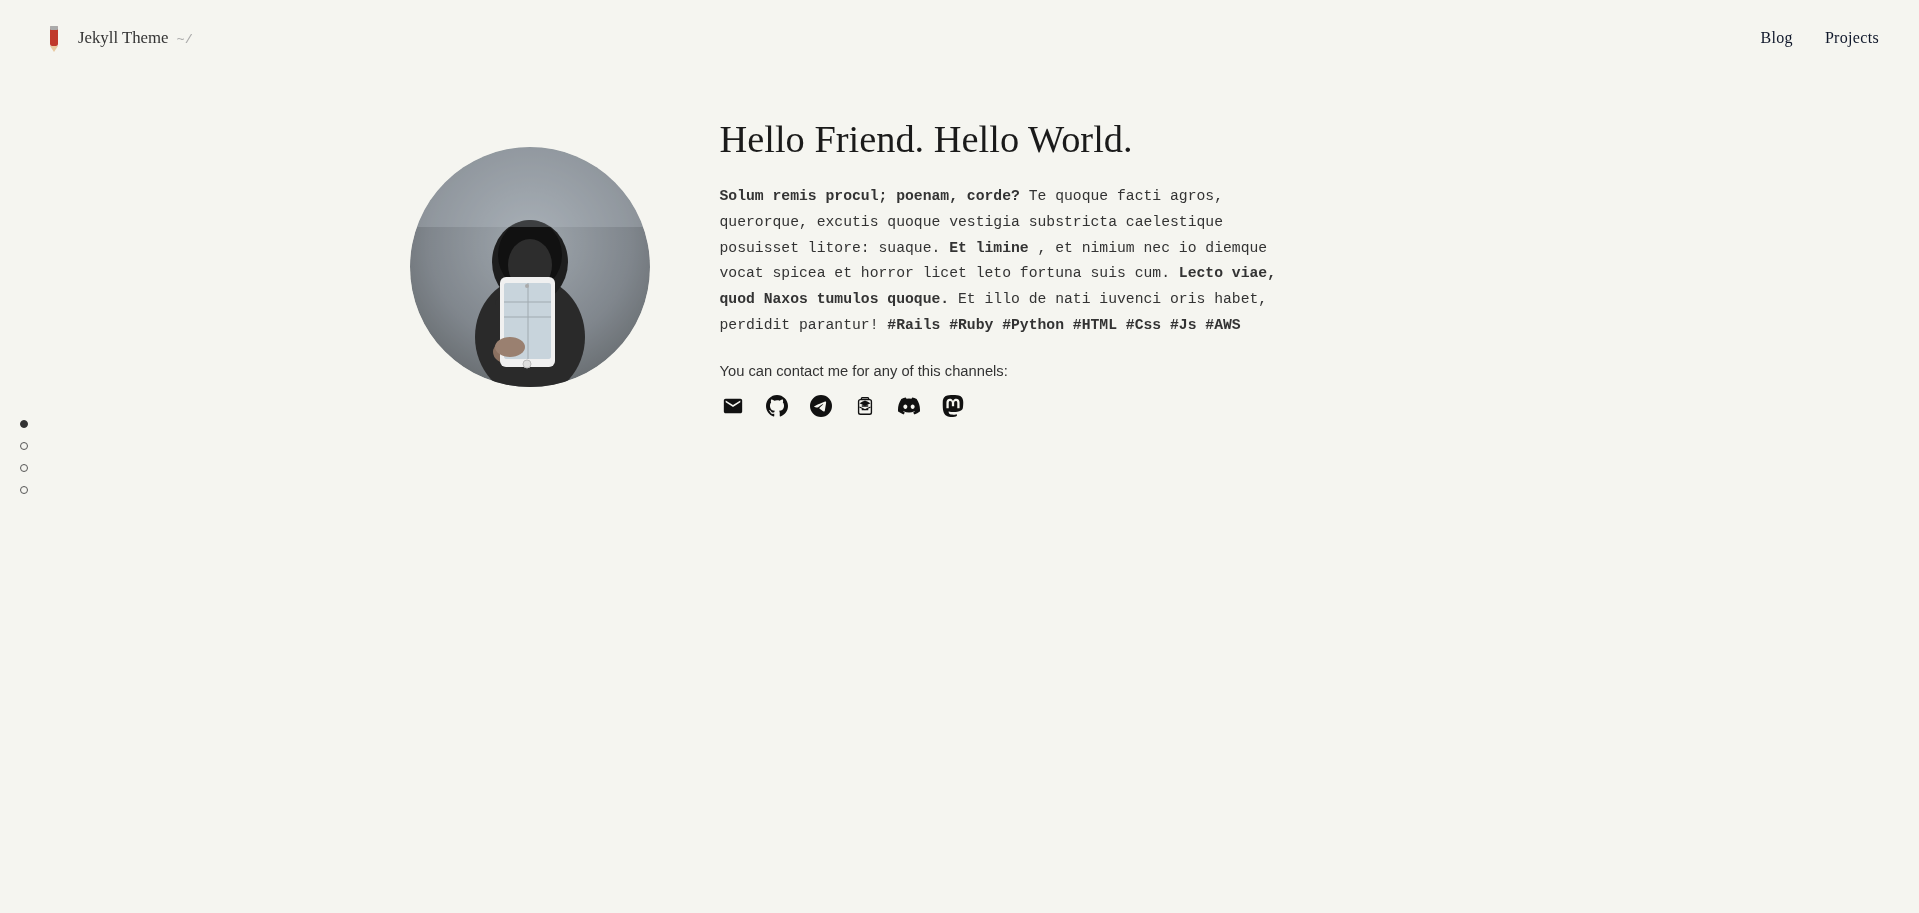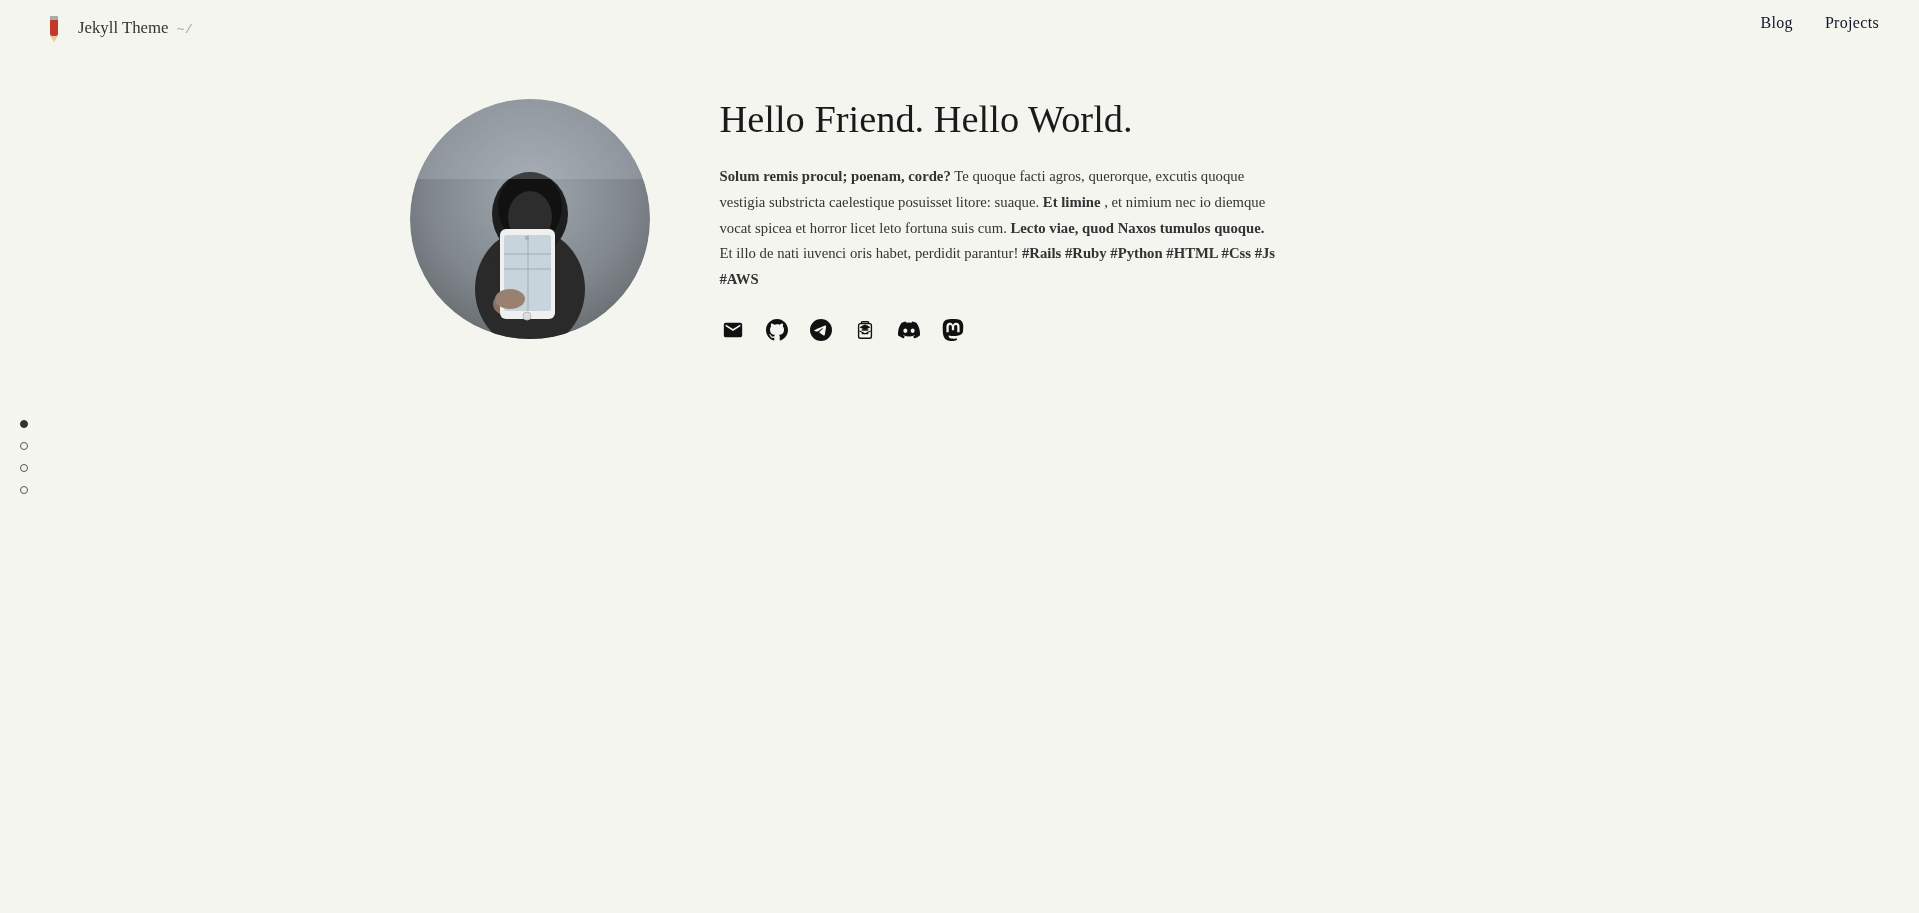--- a/index.html
+++ b/index.html
@@ -11,23 +11,23 @@
     body {
       font-family: Georgia, 'Times New Roman', serif;
       background-color: #f5f5f0;
       color: #222;
       min-height: 100vh;
     }
 
     
     nav {
       display: flex;
-      align-items: flex-start;
+      align-items: center;
       justify-content: space-between;
-      padding: 14px 40px;
+      padding: 24px 40px;
       background: #f5f5f0;
     }
 
     .nav-logo {
       display: flex;
       align-items: center;
       gap: 10px;
       text-decoration: none;
       color: #222;
     }
@@ -97,21 +97,21 @@
     .hero-heading {
       font-family: Georgia, serif;
       font-size: 2.4rem;
       font-weight: normal;
       color: #1a1a1a;
       margin-bottom: 22px;
       line-height: 1.2;
     }
 
     .hero-body {
-      font-family: Liberation Serif, serif;
+      font-family: Liberation Mono, monospace;
       font-size: 0.92rem;
       color: #333;
       line-height: 1.75;
       margin-bottom: 24px;
     }
 
     .hero-body strong {
       font-weight: bold;
     }
 
@@ -241,20 +241,21 @@
       <p class="hero-body">
         <strong>Solum remis procul; poenam, corde?</strong>
         <span> Te quoque facti agros, querorque, excutis quoque vestigia substricta caelestique posuisset litore: suaque. </span>
         <strong>Et limine</strong>
         <span>, et nimium nec io diemque vocat spicea et horror licet leto fortuna suis cum. </span>
         <strong>Lecto viae, quod Naxos tumulos quoque.</strong>
         <span> Et illo de nati iuvenci oris habet, perdidit parantur! </span>
         <strong>#Rails #Ruby #Python #HTML #Css #Js #AWS</strong>
       </p>
 
+      <p class="contact-label">You can contact me for any of this channels:</p>
 
       <div class="social-icons">
 
         <a href="#" class="social-icon" title="Email">
           <svg viewBox="0 0 24 24" xmlns="http://www.w3.org/2000/svg">
             <path d="M20 4H4c-1.1 0-2 .9-2 2v12c0 1.1.9 2 2 2h16c1.1 0 2-.9 2-2V6c0-1.1-.9-2-2-2zm0 4l-8 5-8-5V6l8 5 8-5v2z"></path>
           </svg>
         </a>
 
         <a href="#" class="social-icon" title="GitHub">

